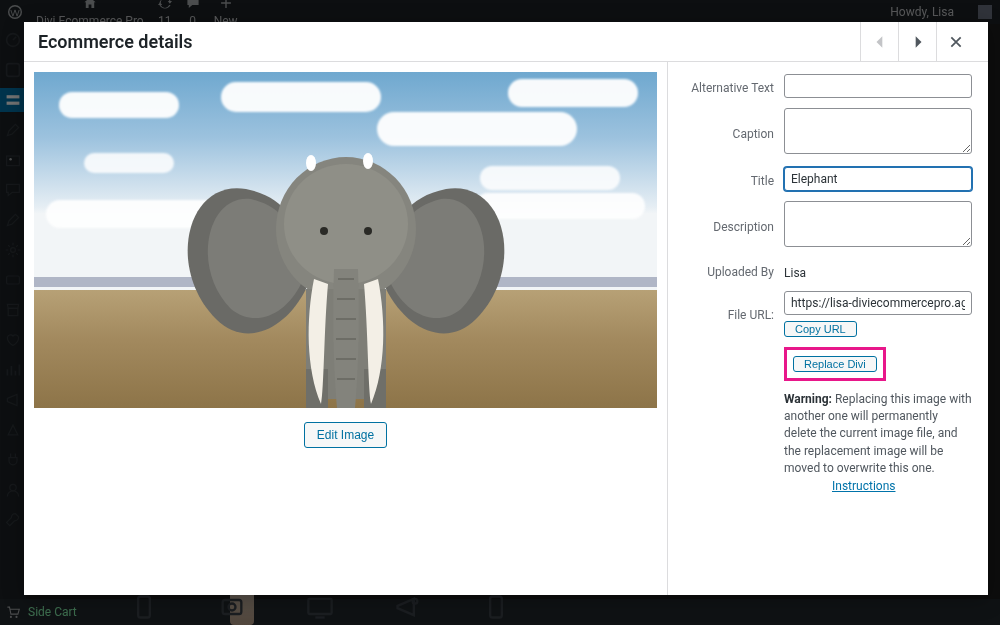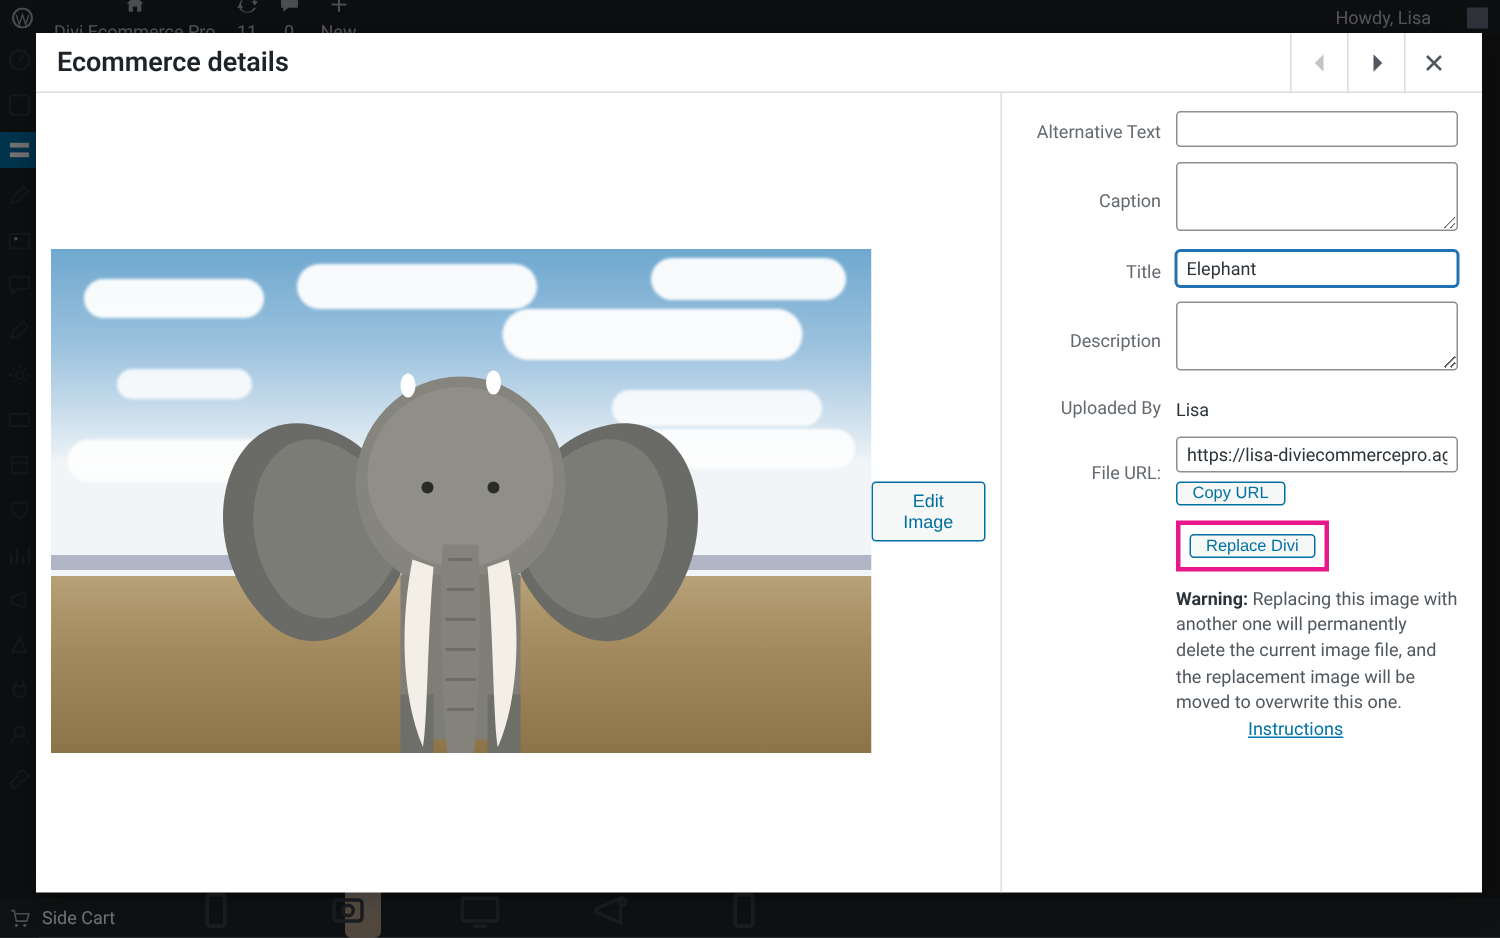--- a/index.html
+++ b/index.html
@@ -13,39 +13,39 @@
   .adminbar svg { width: 14px; height: 14px; fill: #a7aaad; }
   .avatar { width: 14px; height: 14px; background:#6b7280; display:inline-block; }
 
   .leftrail { position: absolute; top: 24px; left: 0; bottom: 0; width: 26px; background: #1d2327; display: flex; flex-direction: column; align-items: center; padding-top: 8px; gap: 14px; z-index: 1; }
   .leftrail .railicon { width: 16px; height: 16px; fill: #a7aaad; }
   .leftrail .railicon.active { fill: #fff; }
   .leftrail .active-wrap { background: #0073aa; width: 26px; height: 24px; display:flex; align-items:center; justify-content:center; margin-top:-4px; margin-bottom:-4px;}
 
   .sidetext { position:absolute; left:28px; top:50px; color:#c3c4c7; font-size:12px; }
 
-  .sidecart { position:absolute; left:0; bottom:0; height:26px; width:100%; background:#23282d; color:#ffffff; display:flex; align-items:center; gap:8px; padding-left:6px; font-size:12px; z-index:1;}
+  .sidecart { position:absolute; left:0; bottom:0; height:26px; width:100%; background:#23282d; color:#86efac; display:flex; align-items:center; gap:8px; padding-left:6px; font-size:12px; z-index:1;}
   .sidecart svg{width:14px;height:14px;fill:#a7aaad;}
 
   .bg-tiles { position:absolute; left:130px; right:8px; bottom:0; height:36px; display:flex; gap:60px; align-items:center; z-index:1; }
   .bg-tiles svg { width:28px; height:28px; fill:none; stroke:#3c434a; stroke-width:2;}
   .bg-person { width:24px; height:36px; background:linear-gradient(#c7b8a8,#b49c86); border-radius:4px; position:absolute; left:230px; bottom:0; z-index:1;}
 
   
   .overlay { position:absolute; inset:0; background:rgba(0,0,0,0.55); z-index:5; }
   .modal { position:absolute; top:22px; left:24px; right:12px; bottom:30px; background:#fff; z-index:6; display:flex; flex-direction:column; box-shadow:0 4px 20px rgba(0,0,0,0.3);}
   .modal-head { height:40px; border-bottom:1px solid #dcdcde; display:flex; align-items:center; padding:0 14px; }
   .modal-head h1 { font-size:18px; font-weight:600; color:#1d2327; }
   .modal-head .nav { margin-left:auto; display:flex; }
   .modal-head .navbtn { width:38px; height:40px; border-left:1px solid #dcdcde; display:flex; align-items:center; justify-content:center; cursor:pointer; color:#50575e;}
   .modal-head .navbtn.disabled { color:#c3c4c7; }
   .modal-head .navbtn svg{width:14px;height:14px;fill:currentColor;}
 
   .modal-body { flex:1; display:flex; overflow:hidden; }
-  .preview-pane { flex:1; border-right:1px solid #dcdcde; padding:10px 10px 0 10px; display:flex; flex-direction:row; align-items:center; }
+  .preview-pane { flex:1; border-right:1px solid #dcdcde; padding:10px 10px 0 10px; display:flex; flex-direction:column; align-items:center; }
   .preview-img { width:100%; height:336px; position:relative; overflow:hidden; }
   .sky { position:absolute; inset:0; height:65%; background:linear-gradient(#6fa8cf 0%, #9cc2de 30%, #e6eef4 62%, #f2f5f7 65%); }
   .ground { position:absolute; left:0; right:0; top:65%; bottom:0; background:linear-gradient(#b7a176, #a38a5f 40%, #8d7448); }
   .hills { position:absolute; left:0; right:0; top:61%; height:10px; background:#6d7896; opacity:.5;}
   .cloud { position:absolute; background:#fff; border-radius:50px; filter:blur(1px); opacity:.95;}
   .elephant { position:absolute; left:50%; top:14%; transform:translateX(-50%); width:380px; height:300px; }
   .elephant svg { width:100%; height:100%; }
 
   .edit-image-btn { margin-top:14px; border:1px solid #0071a1; color:#0071a1; background:#f6f7f7; padding:5px 12px; font-size:12px; border-radius:3px; cursor:pointer;}
 

